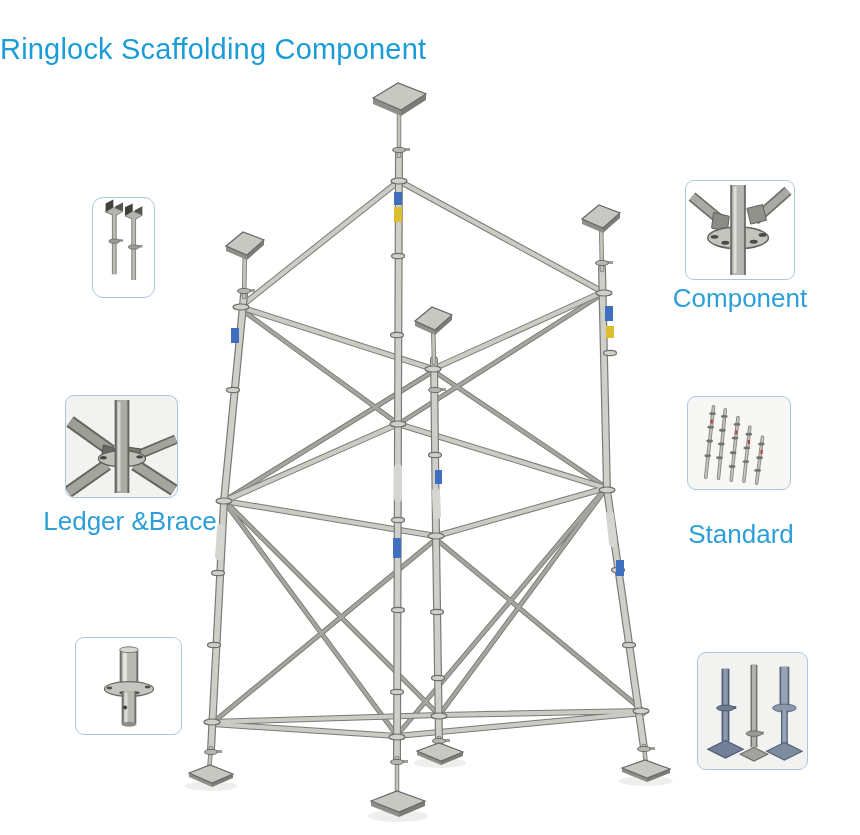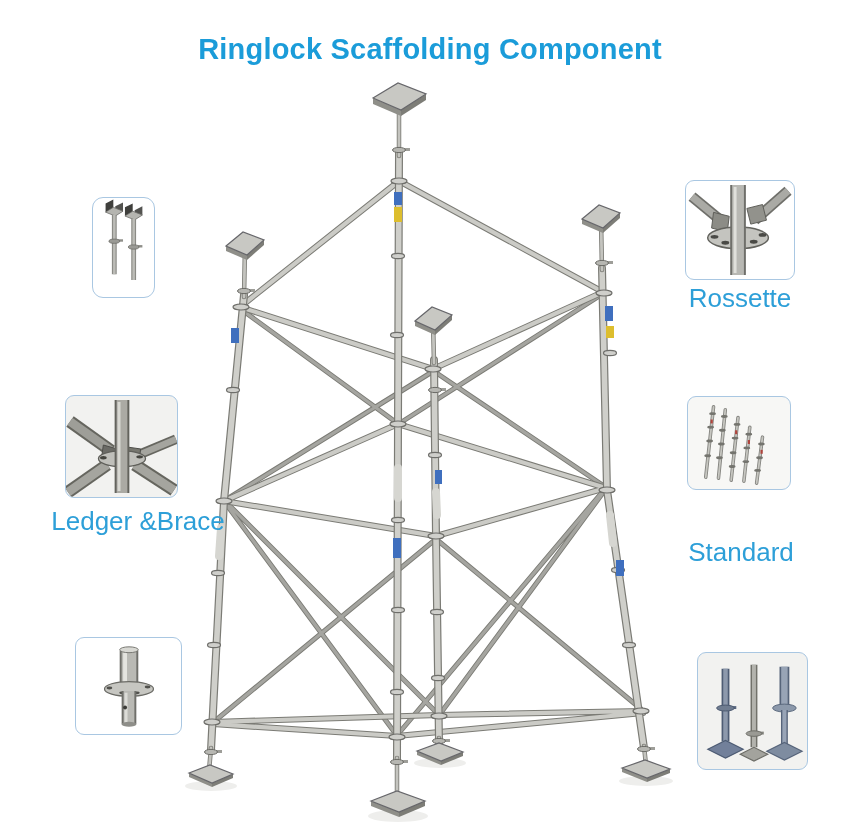--- a/index.html
+++ b/index.html
@@ -6,22 +6,22 @@
     --title-blue:#1b9cd9;
     --label-blue:#2d9fd8;
     --card-border:#a9c7e2;
     --steel-dark:#7b7b75;
     --steel-light:#cdcdc8;
   }
   html,body{margin:0;padding:0;}
   body{font-family:"Liberation Sans", sans-serif;background:#ffffff;}
   .page{position:relative;width:860px;height:835px;background:#ffffff;overflow:hidden;}
   .title{
-    position:absolute;left:0;top:33px;width:860px;text-align:center;
-    font-size:29px;font-weight:700;color:var(--title-blue);letter-spacing:0.2px;
+    position:absolute;left:0;top:33px;width:860px;text-align:left;
+    font-size:29px;font-weight:400;color:var(--title-blue);letter-spacing:0.2px;
   }
   .card{
     position:absolute;border:1.5px solid var(--card-border);border-radius:9px;
     background:#ffffff;box-sizing:border-box;overflow:hidden;
   }
   .card svg{display:block;width:100%;height:100%;}
   .card.bg-gray{background:#f2f2f0;}
   .card.bg-lgray{background:#f7f7f5;}
   .comp-label{
     position:absolute;text-align:center;font-size:26px;color:var(--label-blue);
@@ -218,21 +218,21 @@
       <ellipse cx="29" cy="57" rx="4" ry="2" fill="#4a4a46"></ellipse>
       <ellipse cx="40" cy="63" rx="4" ry="2" fill="#4a4a46"></ellipse>
       <ellipse cx="55" cy="66" rx="4" ry="2" fill="#4a4a46"></ellipse>
       <ellipse cx="69" cy="62" rx="4" ry="2" fill="#4a4a46"></ellipse>
       <ellipse cx="78" cy="55" rx="4" ry="2" fill="#4a4a46"></ellipse>
       <line x1="53" y1="4" x2="53" y2="96" stroke="#6f6f6a" stroke-width="16"></line>
       <line x1="53" y1="4" x2="53" y2="96" stroke="#b8b8b3" stroke-width="12"></line>
       <line x1="50" y1="6" x2="50" y2="94" stroke="#e0e0db" stroke-width="3"></line>
     </svg>
   </div>
-  <div class="comp-label" style="left:640px;top:283px;width:200px">Rossette</div>
+  <div class="comp-label" style="left:640px;top:283px;width:200px">Component</div>
 
   <div class="card bg-gray" style="left:65px;top:395px;width:113px;height:103px">
     <svg viewBox="0 0 113 103">
       <line x1="4" y1="26" x2="46" y2="56" stroke="#66665f" stroke-width="13"></line>
       <line x1="4" y1="26" x2="46" y2="56" stroke="#9e9e98" stroke-width="9"></line>
       <line x1="2" y1="98" x2="42" y2="70" stroke="#66665f" stroke-width="13"></line>
       <line x1="2" y1="98" x2="42" y2="70" stroke="#a5a59f" stroke-width="9"></line>
       <line x1="110" y1="96" x2="70" y2="70" stroke="#66665f" stroke-width="13"></line>
       <line x1="110" y1="96" x2="70" y2="70" stroke="#a5a59f" stroke-width="9"></line>
       <line x1="112" y1="44" x2="74" y2="60" stroke="#66665f" stroke-width="10"></line>
@@ -241,21 +241,21 @@
       <polygon points="62,52 76,54 74,70 60,68" fill="#77776f" stroke="#4c4c48" stroke-width="1"></polygon>
       <ellipse cx="57" cy="64" rx="24" ry="8" fill="#bfbfba" stroke="#5f5f5a" stroke-width="1.3"></ellipse>
       <ellipse cx="38" cy="63" rx="3.4" ry="1.7" fill="#45453f"></ellipse>
       <ellipse cx="57" cy="70" rx="3.4" ry="1.7" fill="#45453f"></ellipse>
       <ellipse cx="75" cy="62" rx="3.4" ry="1.7" fill="#45453f"></ellipse>
       <line x1="57" y1="4" x2="57" y2="99" stroke="#63635d" stroke-width="15"></line>
       <line x1="57" y1="4" x2="57" y2="99" stroke="#abaaa4" stroke-width="11"></line>
       <line x1="54" y1="6" x2="54" y2="97" stroke="#d8d8d2" stroke-width="3"></line>
     </svg>
   </div>
-  <div class="comp-label" style="left:38px;top:506px;width:200px">Ledger &amp;Brace</div>
+  <div class="comp-label" style="left:30px;top:506px;width:200px">Ledger &amp;Brace</div>
 
   <div class="card bg-lgray" style="left:687px;top:396px;width:104px;height:94px">
     <svg viewBox="0 0 104 94">
       <g stroke-linecap="round">
         <line x1="26" y1="10" x2="18" y2="82" stroke="#858580" stroke-width="3.6"></line>
         <line x1="26" y1="10" x2="18" y2="82" stroke="#c6c6c0" stroke-width="1.8"></line>
         <line x1="38" y1="13" x2="31" y2="83" stroke="#858580" stroke-width="3.6"></line>
         <line x1="38" y1="13" x2="31" y2="83" stroke="#c6c6c0" stroke-width="1.8"></line>
         <line x1="51" y1="21" x2="44" y2="85" stroke="#858580" stroke-width="3.6"></line>
         <line x1="51" y1="21" x2="44" y2="85" stroke="#c6c6c0" stroke-width="1.8"></line>
@@ -285,21 +285,21 @@
         <ellipse cx="71" cy="75" rx="3.4" ry="1.5"></ellipse>
       </g>
       <g fill="#b0443c">
         <rect x="23" y="23" width="2.2" height="4"></rect>
           <rect x="48" y="34" width="2.2" height="4"></rect>
         <rect x="61" y="44" width="2.2" height="4"></rect>
           <rect x="74" y="54" width="2.2" height="4"></rect>
       </g>
     </svg>
   </div>
-  <div class="comp-label" style="left:641px;top:537px;width:200px">Standard</div>
+  <div class="comp-label" style="left:641px;top:519px;width:200px">Standard</div>
 
   <div class="card" style="left:75px;top:637px;width:107px;height:98px">
     <svg viewBox="0 0 107 98">
       <line x1="54" y1="13" x2="54" y2="50" stroke="#6f6f6a" stroke-width="19"></line>
       <line x1="54" y1="13" x2="54" y2="50" stroke="#b9b9b4" stroke-width="15"></line>
       <line x1="50" y1="14" x2="50" y2="49" stroke="#e4e4df" stroke-width="4"></line>
       <ellipse cx="54" cy="12" rx="9.5" ry="3" fill="#d8d8d3" stroke="#777772" stroke-width="1"></ellipse>
       <ellipse cx="54" cy="52" rx="25" ry="7.5" fill="#c6c6c1" stroke="#6b6b66" stroke-width="1.3"></ellipse>
       <ellipse cx="34" cy="51" rx="3" ry="1.5" fill="#50504c"></ellipse>
       <ellipse cx="47" cy="56" rx="3" ry="1.5" fill="#50504c"></ellipse>

